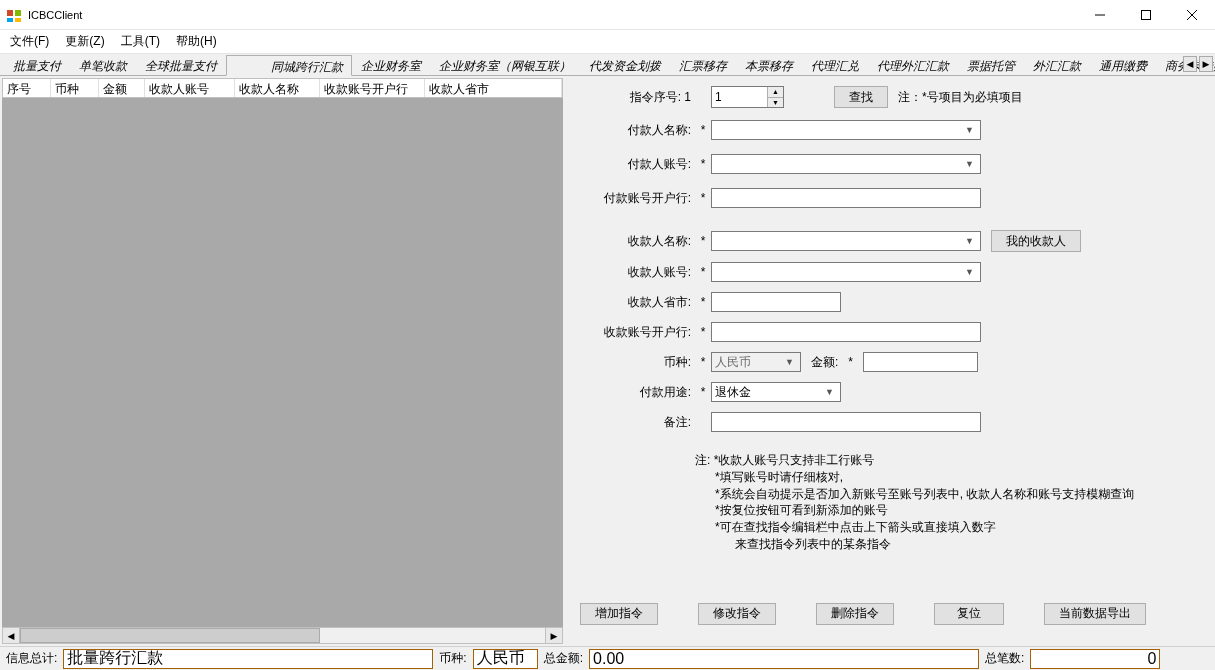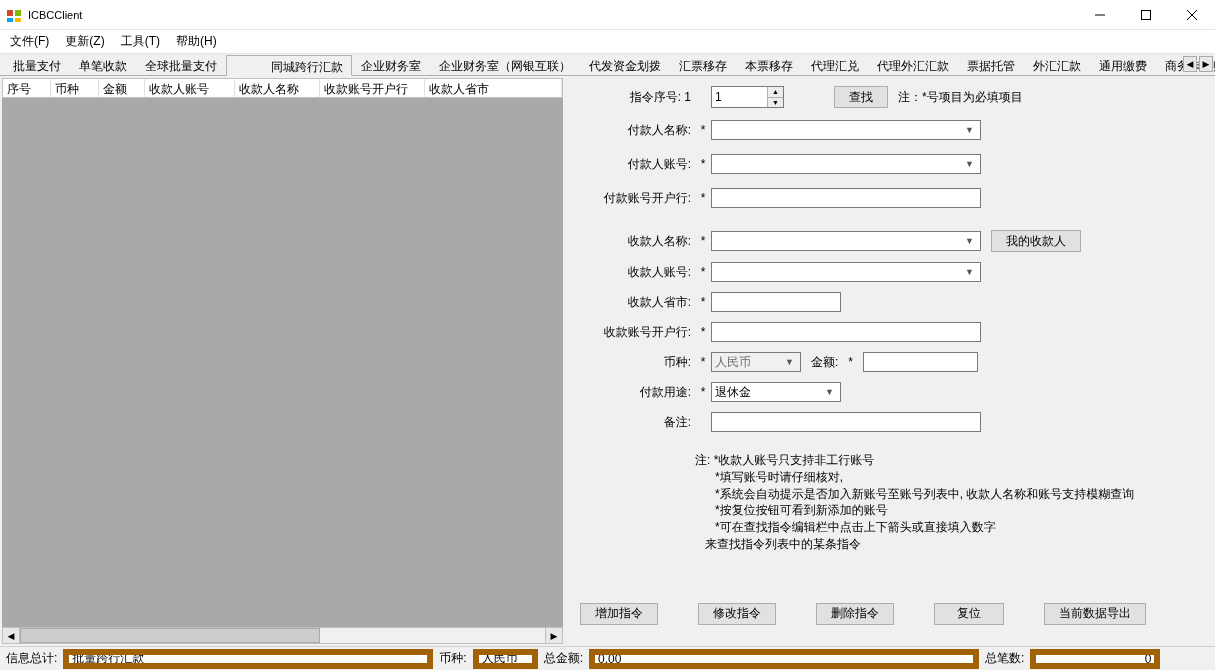--- a/index.html
+++ b/index.html
@@ -53,20 +53,21 @@
   position: relative;
 }
 .tab {
   padding: 3px 8px 0 8px;
   background: #f0f0f0;
   border: 1px solid transparent;
   border-bottom: none;
   cursor: default;
   white-space: nowrap;
   color: #000;
+  font-style: italic;
 }
 .tab.active {
   background: #f0f0f0;
   border: 1px solid #b0b0b0;
   border-bottom: 1px solid #f0f0f0;
   position: relative;
   top: 1px;
   padding-left: 44px;
 }
 .tab-scroll {
@@ -201,24 +202,24 @@
   height: 24px;
   background: #f0f0f0;
   border-top: 1px solid #d0d0d0;
   display: flex;
   align-items: center;
   padding: 0 6px;
   gap: 6px;
 }
 .status-input {
   height: 20px;
-  border: 6px solid #a16207;
+  border: 1px solid #a16207;
   background:#fff;
   padding:1px 3px;
-  font-size:12px;
+  font-size:16px;
 }
 .spinner {
   display:flex;
   border:1px solid #7a7a7a;
   height:22px;
   background:#fff;
 }
 .spinner input {
   border:none; width:55px; padding:1px 3px; font-size:12px; outline:none;
 }
@@ -435,21 +436,21 @@
       </div>
     </div>
 
     <div class="notes-block">
       <span>注:</span>
       <span>*收款人账号只支持非工行账号</span><br>
       <span style="margin-left:20px">*填写账号时请仔细核对,</span><br>
       <span style="margin-left:20px">*系统会自动提示是否加入新账号至账号列表中, 收款人名称和账号支持模糊查询</span><br>
       <span style="margin-left:20px">*按复位按钮可看到新添加的账号</span><br>
       <span style="margin-left:20px">*可在查找指令编辑栏中点击上下箭头或直接填入数字</span><br>
-      <span style="margin-left:10px">来查找指令列表中的某条指令</span>
+      <span style="margin-left:40px">来查找指令列表中的某条指令</span>
     </div>
 
     <div class="action-row">
       <button class="btn">增加指令</button>
       <button class="btn">修改指令</button>
       <button class="btn">删除指令</button>
       <button class="btn" style="padding:0 22px">复位</button>
       <button class="btn">当前数据导出</button>
     </div>
 

